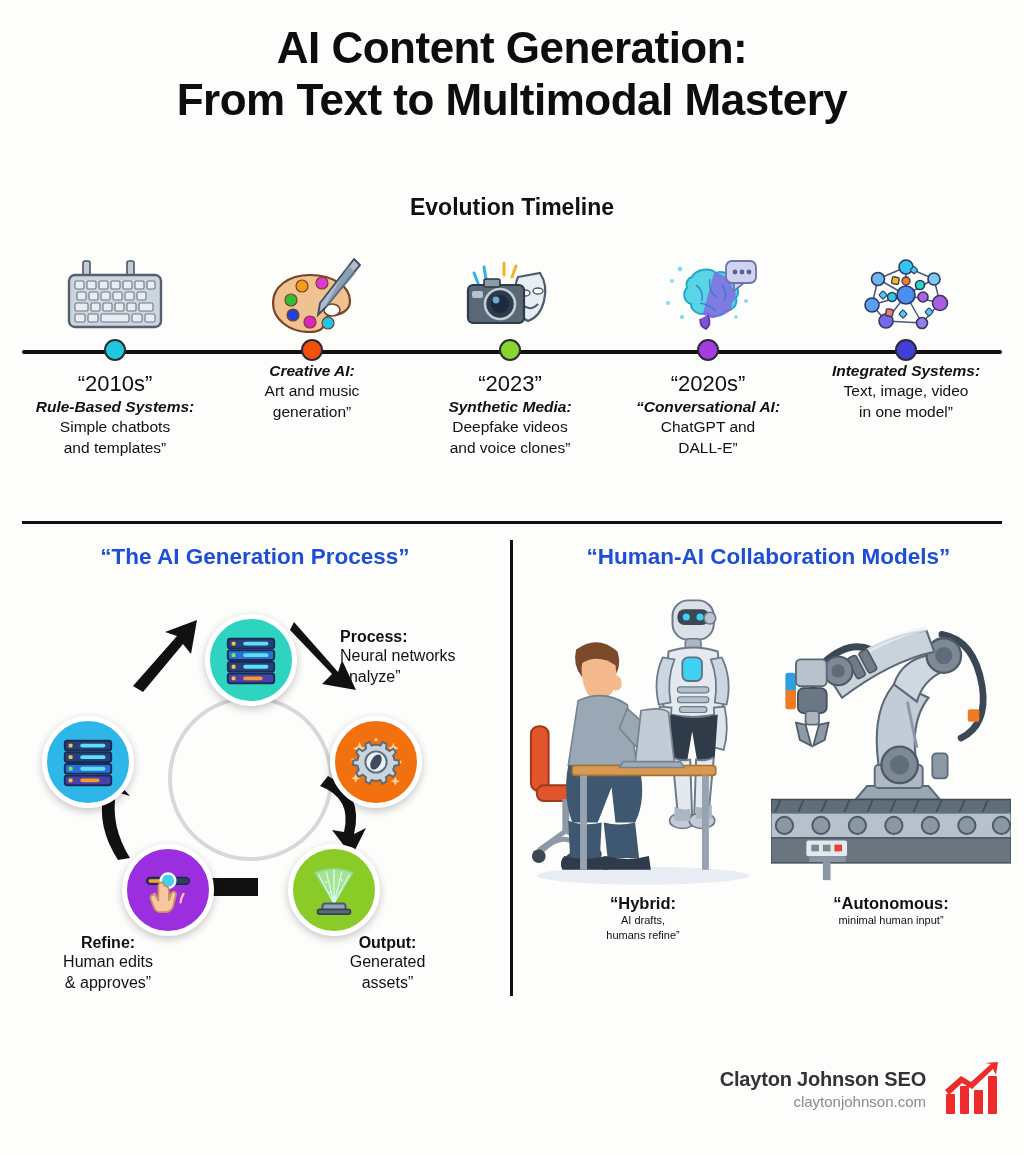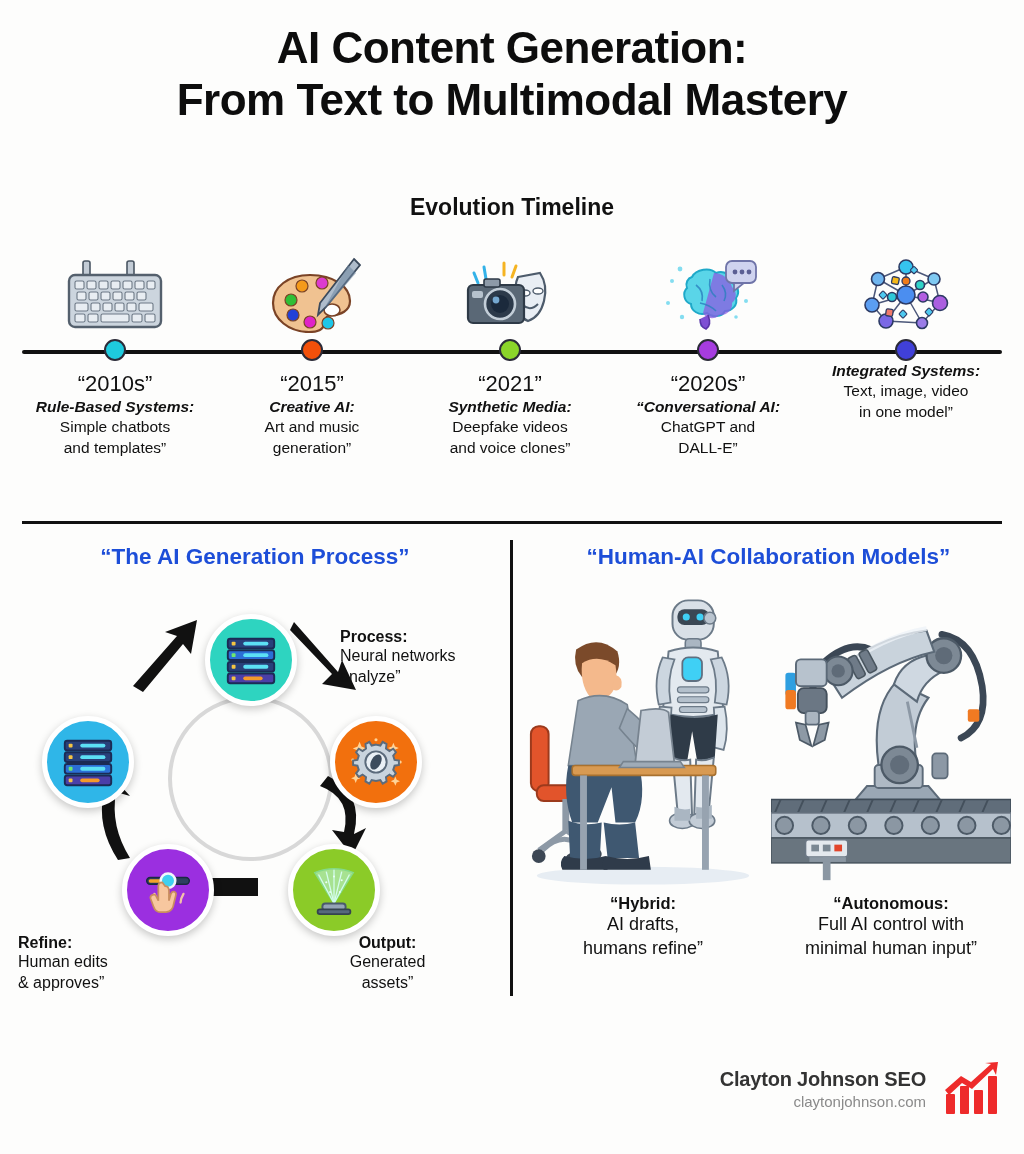--- a/index.html
+++ b/index.html
@@ -80,21 +80,21 @@
   .arrow { position:absolute; }
 
   
   #right-panel { position:absolute; left:513px; top:0; width:511px; height:480px; }
   .collab { position:absolute; top:52px; width:240px; }
   .collab-art {
     height:310px; display:flex; align-items:flex-end; justify-content:center;
   }
   .collab-cap { text-align:center; margin-top:4px; }
   .collab-cap b { font-size:16.5px; display:block; }
-  .collab-cap span { font-size:18px; line-height:1.32; display:block; }
+  .collab-cap span { font-size:11px; line-height:1.32; display:block; }
 
   
   #footer {
     position:absolute; right:24px; bottom:38px;
     display:flex; align-items:center; gap:18px;
   }
   #brand { text-align:right; }
   #brand-name { font-size:20px; font-weight:bold; color:#333; letter-spacing:-0.2px; }
   #brand-url { font-size:15px; color:#8a8a8a; margin-top:2px; }
 </style>
@@ -160,21 +160,20 @@
         <circle cx="60" cy="28" r="6" fill="#dd3bcf" stroke="#7a4326" stroke-width="1.2"></circle>
         <circle cx="29" cy="45" r="6" fill="#2fbf36" stroke="#7a4326" stroke-width="1.2"></circle>
         <circle cx="31" cy="60" r="6" fill="#2340d8" stroke="#7a4326" stroke-width="1.2"></circle>
         <circle cx="48" cy="67" r="6" fill="#e023c8" stroke="#7a4326" stroke-width="1.2"></circle>
         <circle cx="66" cy="68" r="6" fill="#1ec6e8" stroke="#7a4326" stroke-width="1.2"></circle>
         <path d="M92 4 L98 10 L64 52 L56 60 L58 48 Z" fill="#aebccb" stroke="#3b4a5c" stroke-width="1.8"></path>
         <path d="M86 10 L94 18 L70 46 L62 54 Z" fill="#6f87a0" opacity=".55"></path>
       </svg>
     </div>
     <div class="tl-dot" style="background:#F2500A"></div>
-    <div class="tl-year">“2015”</div>
     <div class="tl-head">Creative AI:</div>
     <div class="tl-desc">Art and music</div>
     <div class="tl-desc">generation”</div>
   </div>
 
   <div class="tl-col" style="left:412px;">
     <div class="tl-icon">
       <svg viewBox="0 0 100 78" width="100" height="78">
         <g stroke="#33b2e8" stroke-width="3" stroke-linecap="round">
           <line x1="14" y1="18" x2="18" y2="28"></line>
@@ -190,21 +189,21 @@
         <path d="M63 50 Q70 57 78 49" fill="none" stroke="#4d5b6b" stroke-width="2"></path>
         <rect x="8" y="30" width="56" height="38" rx="5" fill="#5a6876" stroke="#2e3a47" stroke-width="2.2"></rect>
         <rect x="24" y="24" width="16" height="8" rx="2" fill="#8d9aa8" stroke="#2e3a47" stroke-width="1.6"></rect>
         <rect x="12" y="36" width="11" height="7" rx="2" fill="#b6c2cd"></rect>
         <circle cx="40" cy="49" r="15" fill="#2c3a4a" stroke="#c3ced8" stroke-width="2.6"></circle>
         <circle cx="40" cy="49" r="9" fill="#1b2a3c"></circle>
         <circle cx="36" cy="45" r="3.4" fill="#7fb6e0" opacity=".9"></circle>
       </svg>
     </div>
     <div class="tl-dot" style="background:#8BD52A"></div>
-    <div class="tl-year">“2021”</div>
+    <div class="tl-year">“2023”</div>
     <div class="tl-head">Synthetic Media:</div>
     <div class="tl-desc">Deepfake videos</div>
     <div class="tl-desc">and voice clones”</div>
   </div>
 
   <div class="tl-col" style="left:610px;">
     <div class="tl-icon">
       <svg viewBox="0 0 100 78" width="100" height="78">
         <g fill="#6fd8ef" opacity=".85">
           <circle cx="14" cy="26" r="2"></circle>
@@ -407,21 +406,21 @@
           <rect x="8" y="17" width="44" height="7" rx="3.5" fill="#2e4060" stroke="#1b2a42" stroke-width="1.6"></rect>
           <rect x="10" y="19" width="18" height="3.4" rx="1.7" fill="#f5a32a"></rect>
           <circle cx="30" cy="20.5" r="7.5" fill="#3fd0f0" stroke="#f2f7fb" stroke-width="2.6"></circle>
           <g fill="none" stroke="#f7c9a8" stroke-width="2.4" stroke-linecap="round" opacity=".95">
             <path d="M16 34 q3 5 3 9"></path>
               <path d="M46 34 q-3 5 -3 9"></path>
           </g>
           <path d="M27 26 q4 0 4 5 l0 10 2-7 q1-3 4-2 2 1 1 4 l-2 8 q-1 8 -8 9 l-5 0 q-6 0 -8-6 l-3-8 q-1-3 2-4 3-1 4 2 l2 4 0-15 q0-4 4-4z" fill="#f7c79f" stroke="#c98e5e" stroke-width="1.8"></path>
         </svg>
       </div>
-      <div class="node-lbl" style="left:18px;top:358px;text-align:left;width:180px;">
+      <div class="node-lbl" style="left:18px;top:358px;text-align:center;width:180px;">
         <b>Refine:</b>
         <span>Human edits</span>
         <span>&amp; approves”</span>
       </div>
     </div>
   </div>
 
   <div id="right-panel">
     <div class="panel-title">“Human-AI Collaboration Models”</div>
 
@@ -558,21 +557,20 @@
           <rect x="36" y="254" width="44" height="18" rx="3" fill="#e4e9ee" stroke="#6b7784" stroke-width="1.6"></rect>
           <rect x="42" y="259" width="8" height="7" fill="#7b8893"></rect>
             <rect x="54" y="259" width="8" height="7" fill="#7b8893"></rect>
           <rect x="66" y="259" width="8" height="7" fill="#e2452b"></rect>
           <rect x="54" y="272" width="8" height="24" fill="#8b97a3"></rect>
           <rect x="40" y="272" width="38" height="5" fill="#8b97a3"></rect>
         </svg>
       </div>
       <div class="collab-cap">
         <b>“Autonomous:</b>
-        <span>Full AI control with</span>
         <span>minimal human input”</span>
       </div>
     </div>
   </div>
 </div>
 
 <div id="footer">
   <div id="brand">
     <div id="brand-name">Clayton Johnson SEO</div>
     <div id="brand-url">claytonjohnson.com</div>

